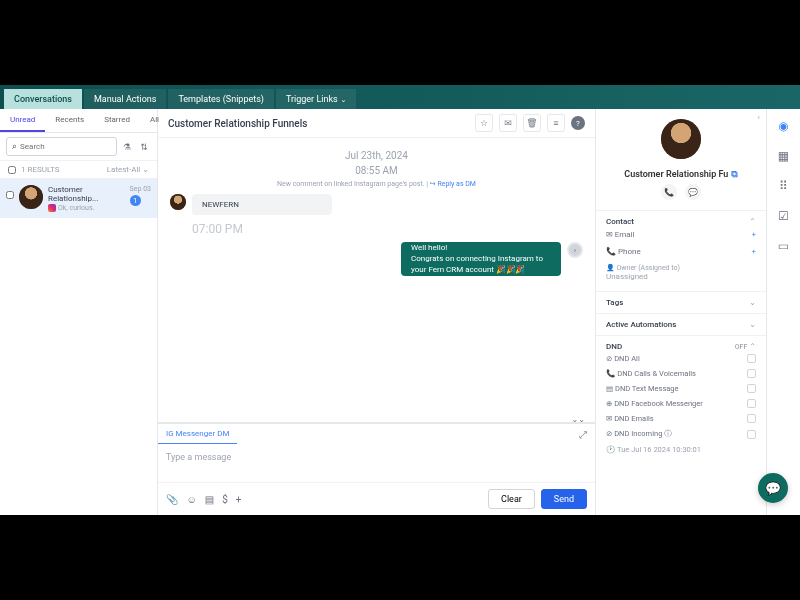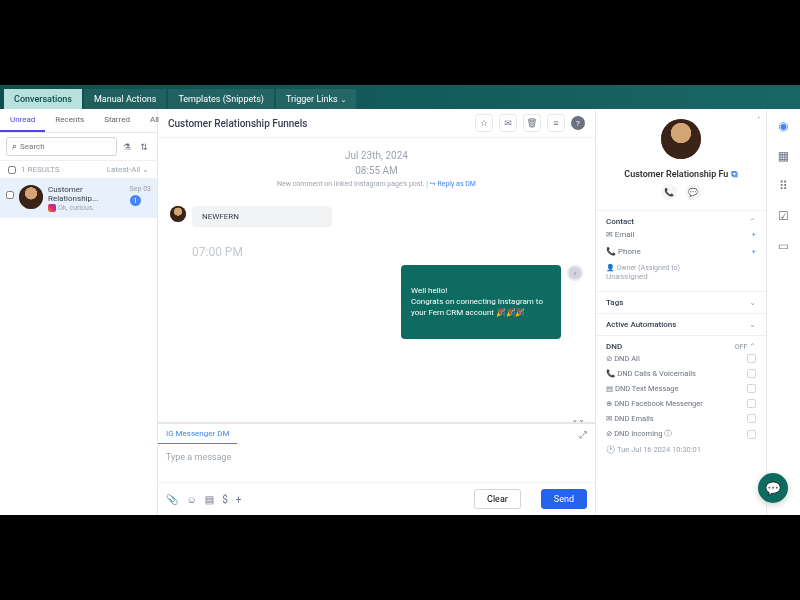--- a/index.html
+++ b/index.html
@@ -33,35 +33,35 @@
 .center{flex:1;display:flex;flex-direction:column;border-right:1px solid #e5e7eb;position:relative}
 .chat-header{display:flex;align-items:center;justify-content:space-between;padding:5px 10px;border-bottom:1px solid #eef0f2}
 .chat-title{font-size:10px;color:#374151;font-weight:500}
 .header-actions{display:flex;gap:6px;align-items:center}
 .hbtn{width:18px;height:18px;border:1px solid #e5e7eb;border-radius:3px;display:flex;align-items:center;justify-content:center;color:#6b7280;cursor:pointer;font-size:9px}
 .qmark{width:14px;height:14px;background:#6b7280;color:#fff;border-radius:50%;display:flex;align-items:center;justify-content:center;font-size:8px}
 .messages{flex:1;padding:8px 12px;overflow:auto;position:relative}
 .date-sep{text-align:center;font-size:10px;color:#9ca3af;margin:4px 0}
 .sys-line{text-align:center;font-size:7px;color:#9ca3af;margin:4px 0}
 .sys-line a{color:#4285f4;text-decoration:none}
-.msg-in{display:flex;gap:6px;margin:18px 0;align-items:flex-start}
+.msg-in{display:flex;gap:6px;margin:6px 0;align-items:flex-start}
 .bubble-in{background:#f1f3f5;padding:6px 10px;border-radius:4px;font-size:8px;color:#374151;min-width:140px}
 .time-left{font-size:12px;color:#c4c9cf;margin-left:22px;margin-top:7px}
 .msg-out{display:flex;justify-content:flex-end;gap:6px;margin:6px 0;align-items:flex-start}
-.bubble-out{background:#0d6b5f;color:#fff;padding:20px 10px;border-radius:4px;font-size:8px;max-width:160px;line-height:1.4}
+.bubble-out{background:#0d6b5f;color:#fff;padding:0 10px;border-radius:4px;font-size:8px;max-width:160px;line-height:1.4}
 .out-avatar{width:16px;height:16px;border-radius:50%;background:#d1d5db;display:flex;align-items:center;justify-content:center;font-size:8px;color:#6b7280;border:2px solid #e5e7eb}
 .scroll-hint{border-top:1px solid #e5e7eb;position:relative}
 .scroll-hint .chev{position:absolute;right:10px;top:-8px;font-size:8px;color:#6b7280}
 .composer{border-top:1px solid #e5e7eb}
 .comp-tab{padding:5px 8px;font-size:8px;color:#4285f4;border-bottom:1px solid #4285f4;display:inline-block}
 .expand{float:right;padding:5px 8px;color:#6b7280;cursor:pointer;font-size:10px}
 .textarea{padding:8px;font-size:9px;color:#9ca3af;min-height:38px}
 .comp-footer{display:flex;align-items:center;justify-content:space-between;padding:6px 8px;border-top:1px solid #f1f3f5}
 .comp-icons{display:flex;gap:8px;color:#6b7280;font-size:10px}
-.comp-btns{display:flex;gap:20px}
+.comp-btns{display:flex;gap:6px}
 .btn{padding:4px 12px;border-radius:3px;font-size:9px;cursor:pointer;border:1px solid #d1d5db;background:#fff}
 .btn.primary{background:#2563eb;color:#fff;border-color:#2563eb}
 .right{width:170px;display:flex;flex-direction:column;overflow:auto;font-size:8px}
 .right-header{display:flex;flex-direction:column;align-items:center;padding:10px;position:relative}
 .close-x{position:absolute;top:4px;right:6px;color:#9ca3af;cursor:pointer}
 .contact-name{font-size:9px;font-weight:600;margin-top:10px;display:flex;align-items:flex-start;gap:3px}
 .link-icon{color:#4285f4;font-size:9px}
 .contact-actions{display:flex;gap:8px;margin-top:4px}
 .cact{width:16px;height:16px;background:#f3f4f6;border-radius:50%;display:flex;align-items:center;justify-content:center;color:#6b7280;font-size:8px}
 .section{padding:6px 10px;border-top:1px solid #eef0f2}

